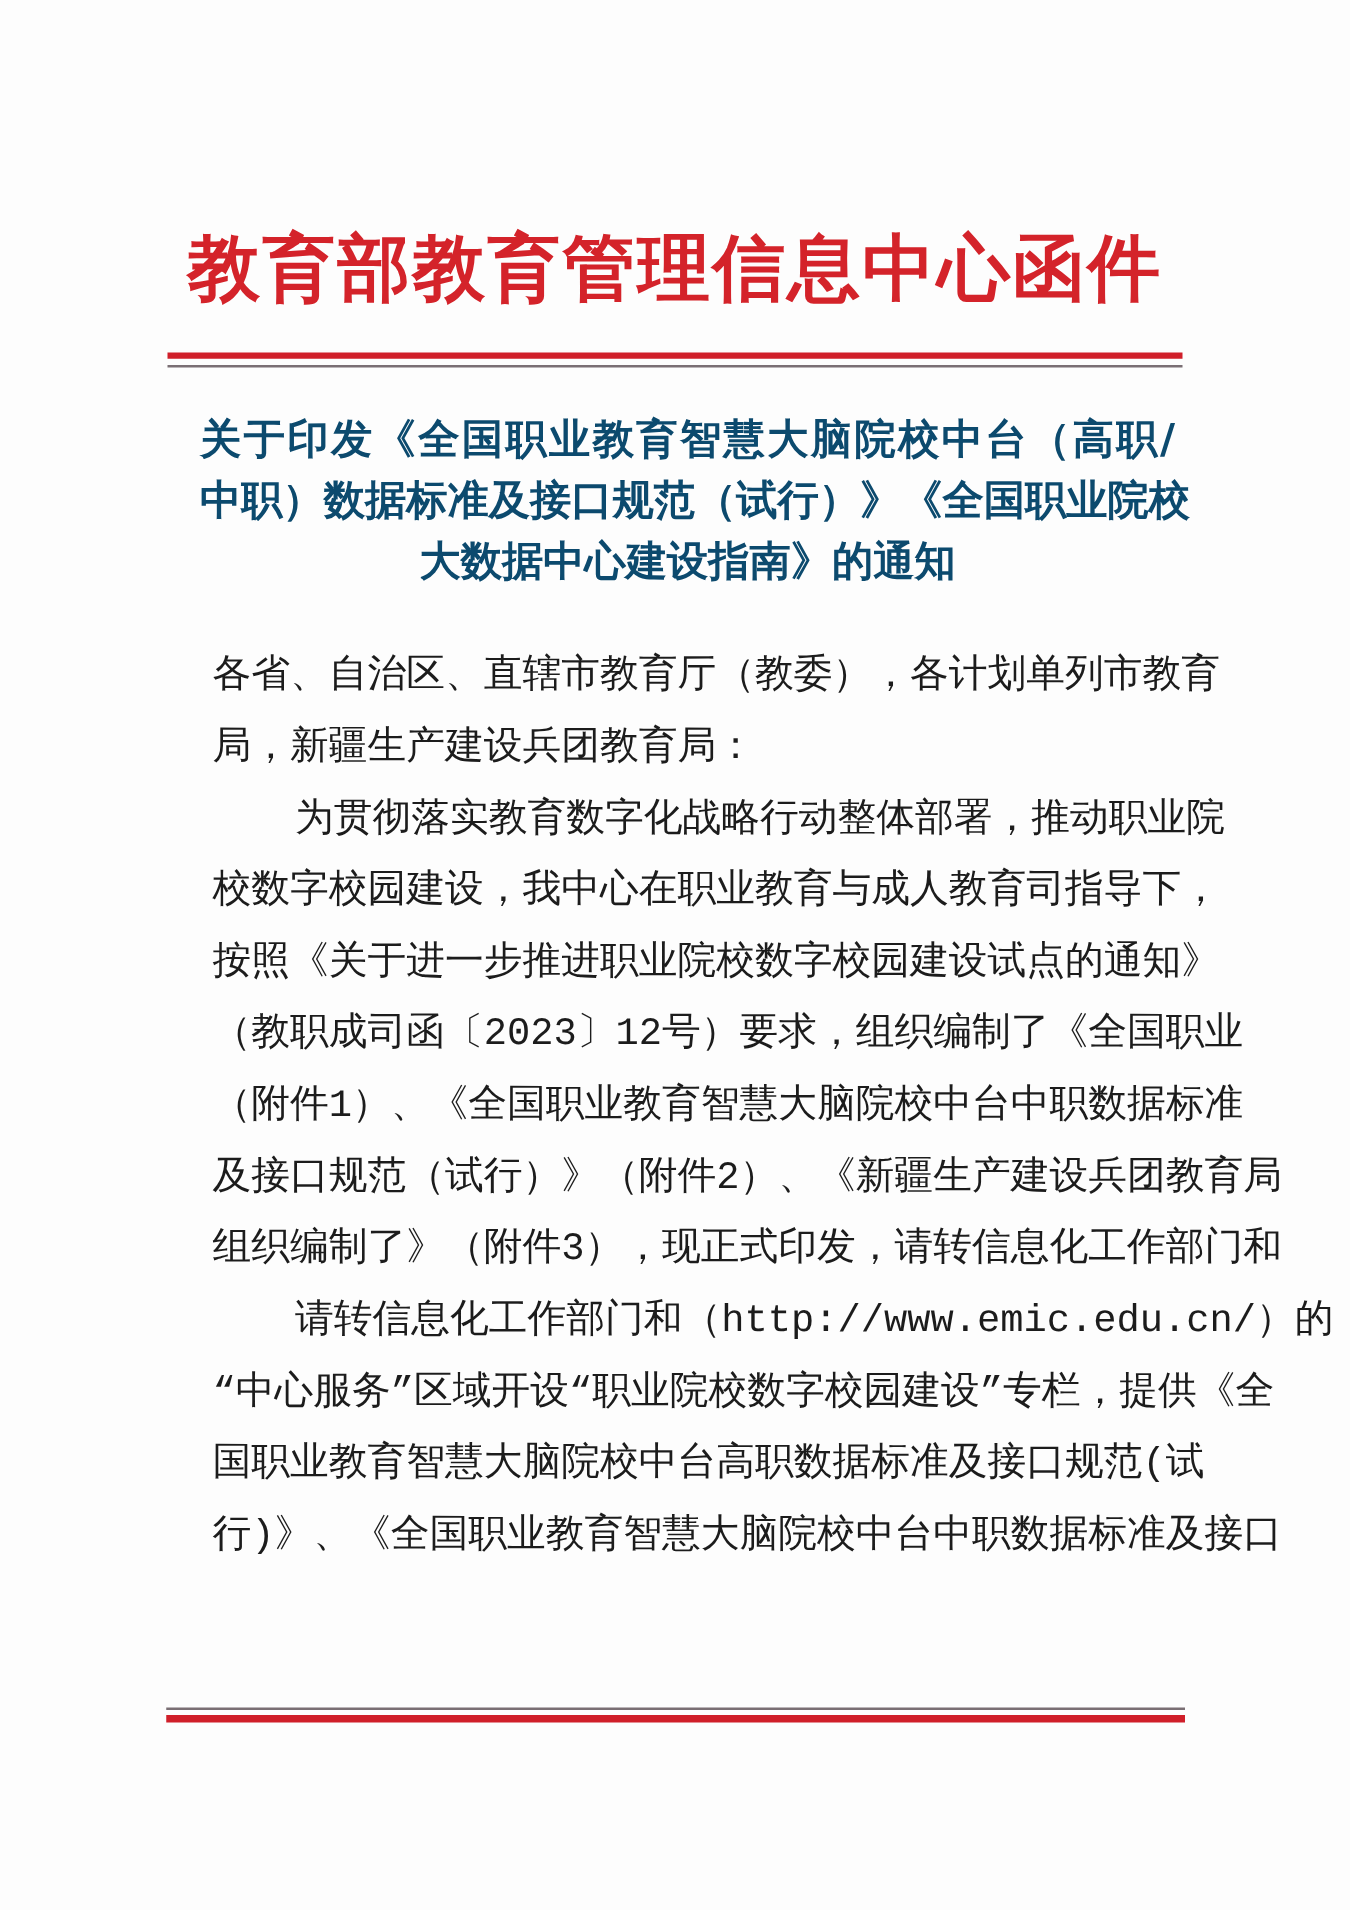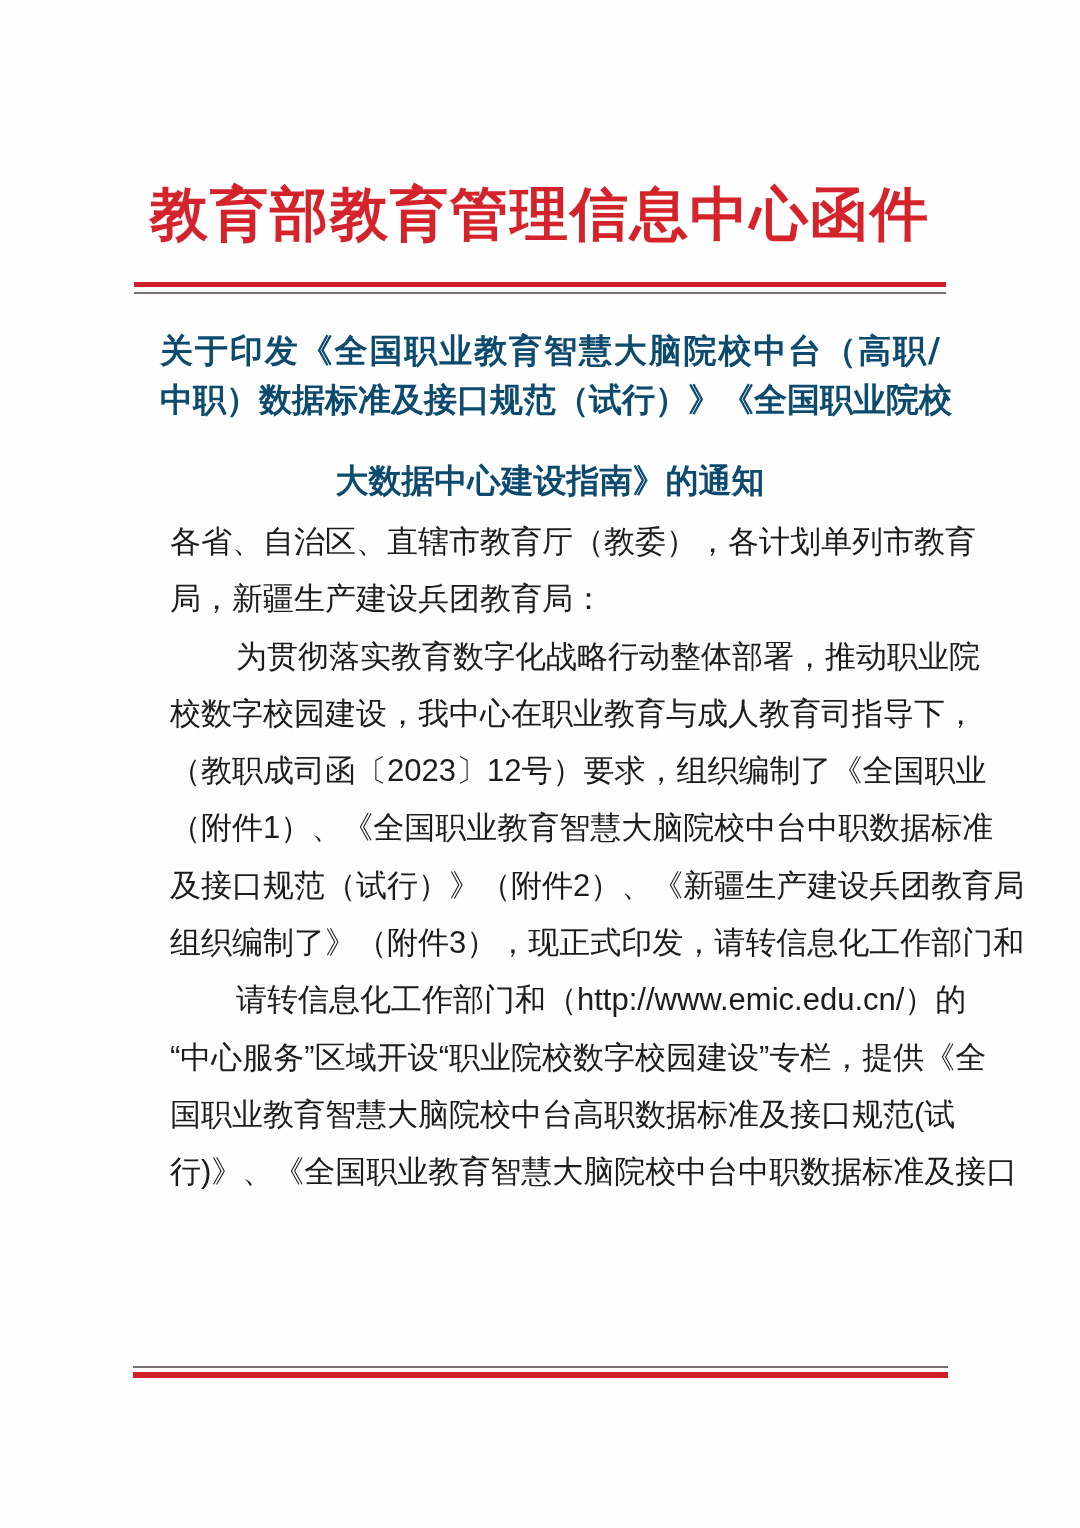--- a/index.html
+++ b/index.html
@@ -58,30 +58,29 @@
     }
     .doc-title .tline {
       display: block;
       white-space: nowrap;
       text-align: justify;
       text-align-last: justify;
     }
     .doc-title .tline.center {
       text-align: left;
       text-align-last: center;
-      margin-top: 32px;
     }
 
     .body-text {
       position: absolute;
       left: 170px;
       top: 513px;
       width: 760px;
       color: #1c1c1c;
-      font-family: Liberation Sans, sans-serif;
+      font-family: Liberation Mono, monospace;
       font-size: 31px;
       line-height: 57.3px;
     }
     .body-text .bline {
       display: block;
       white-space: nowrap;
       text-align: justify;
       text-align-last: justify;
       height: 57.3px;
       overflow: visible;
@@ -110,20 +109,21 @@
     <span class="tline">中职）数据标准及接口规范（试行）》《全国职业院校</span>
     <span class="tline center">大数据中心建设指南》的通知</span>
   </div>
 
   <div class="body-text">
     <span class="bline">各省、自治区、直辖市教育厅（教委），各计划单列市教育</span>
     <span class="bline last">局，新疆生产建设兵团教育局：</span>
 
     <span class="bline indent">为贯彻落实教育数字化战略行动整体部署，推动职业院</span>
     <span class="bline">校数字校园建设，我中心在职业教育与成人教育司指导下，</span>
+    <span class="bline">按照《关于进一步推进职业院校数字校园建设试点的通知》</span>
     <span class="bline">（教职成司函〔2023〕12号）要求，组织编制了《全国职业</span>
     <span class="bline">（附件1）、《全国职业教育智慧大脑院校中台中职数据标准</span>
     <span class="bline">及接口规范（试行）》（附件2）、《新疆生产建设兵团教育局</span>
     <span class="bline">组织编制了》（附件3），现正式印发，请转信息化工作部门和</span>
 
     <span class="bline indent">请转信息化工作部门和（http://www.emic.edu.cn/）的</span>
     <span class="bline">“中心服务”区域开设“职业院校数字校园建设”专栏，提供《全</span>
     <span class="bline">国职业教育智慧大脑院校中台高职数据标准及接口规范(试</span>
     <span class="bline">行)》、《全国职业教育智慧大脑院校中台中职数据标准及接口</span>
   </div>

